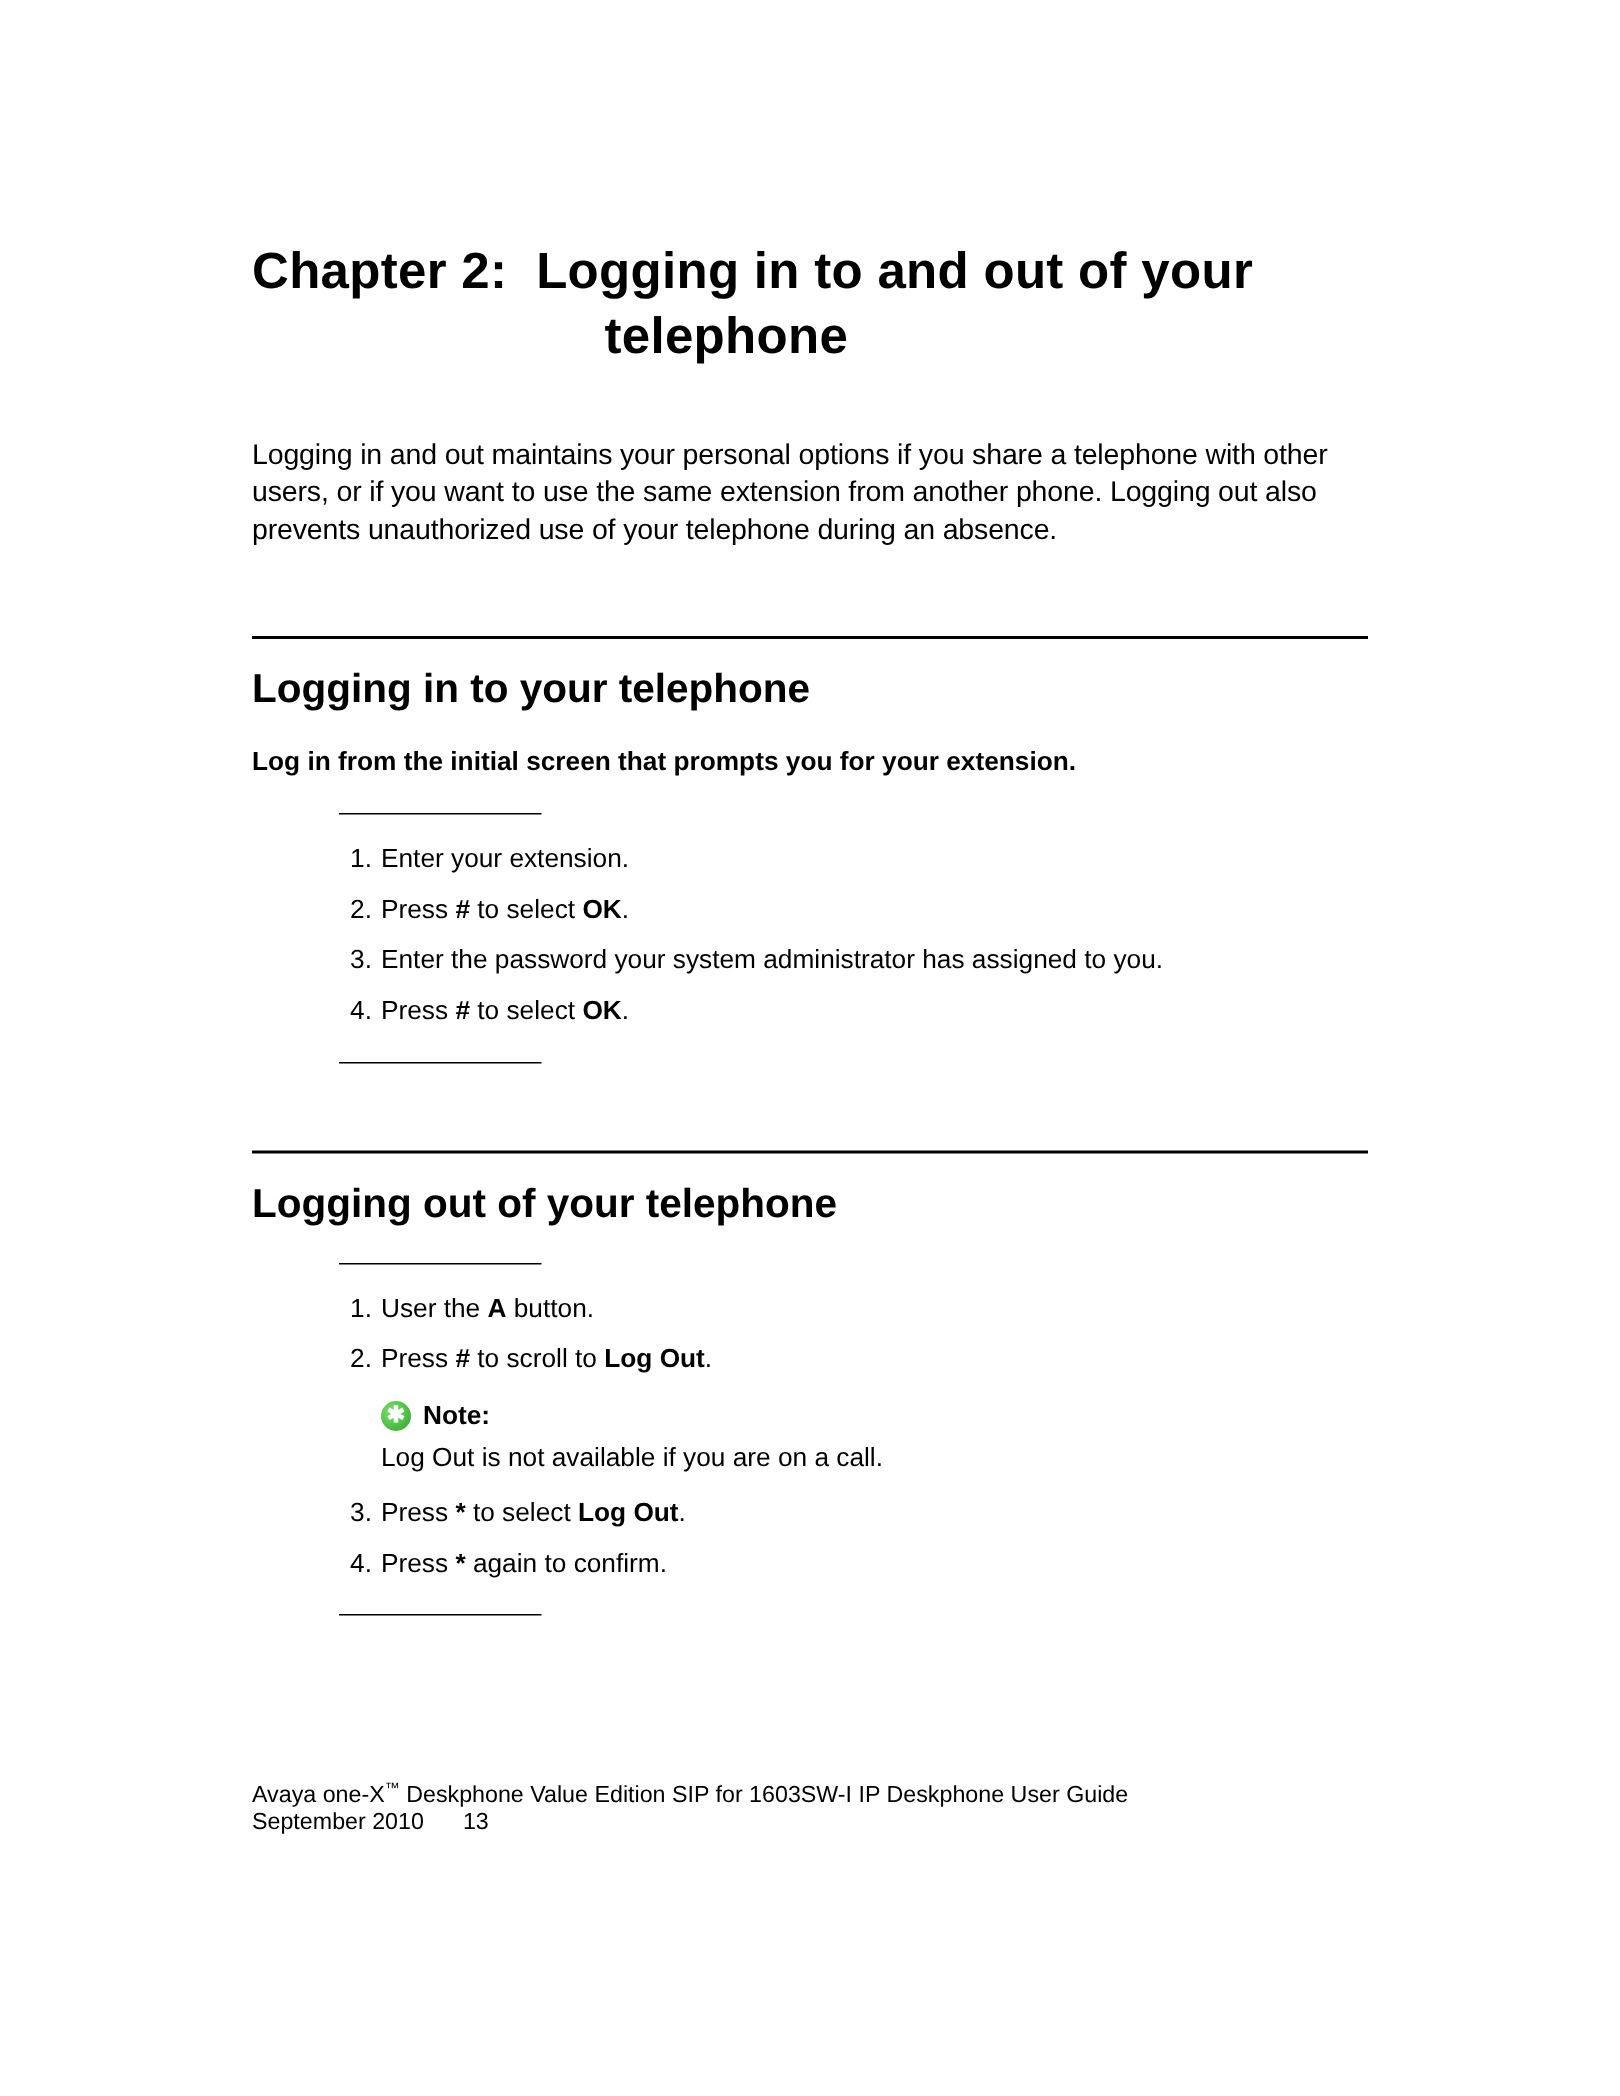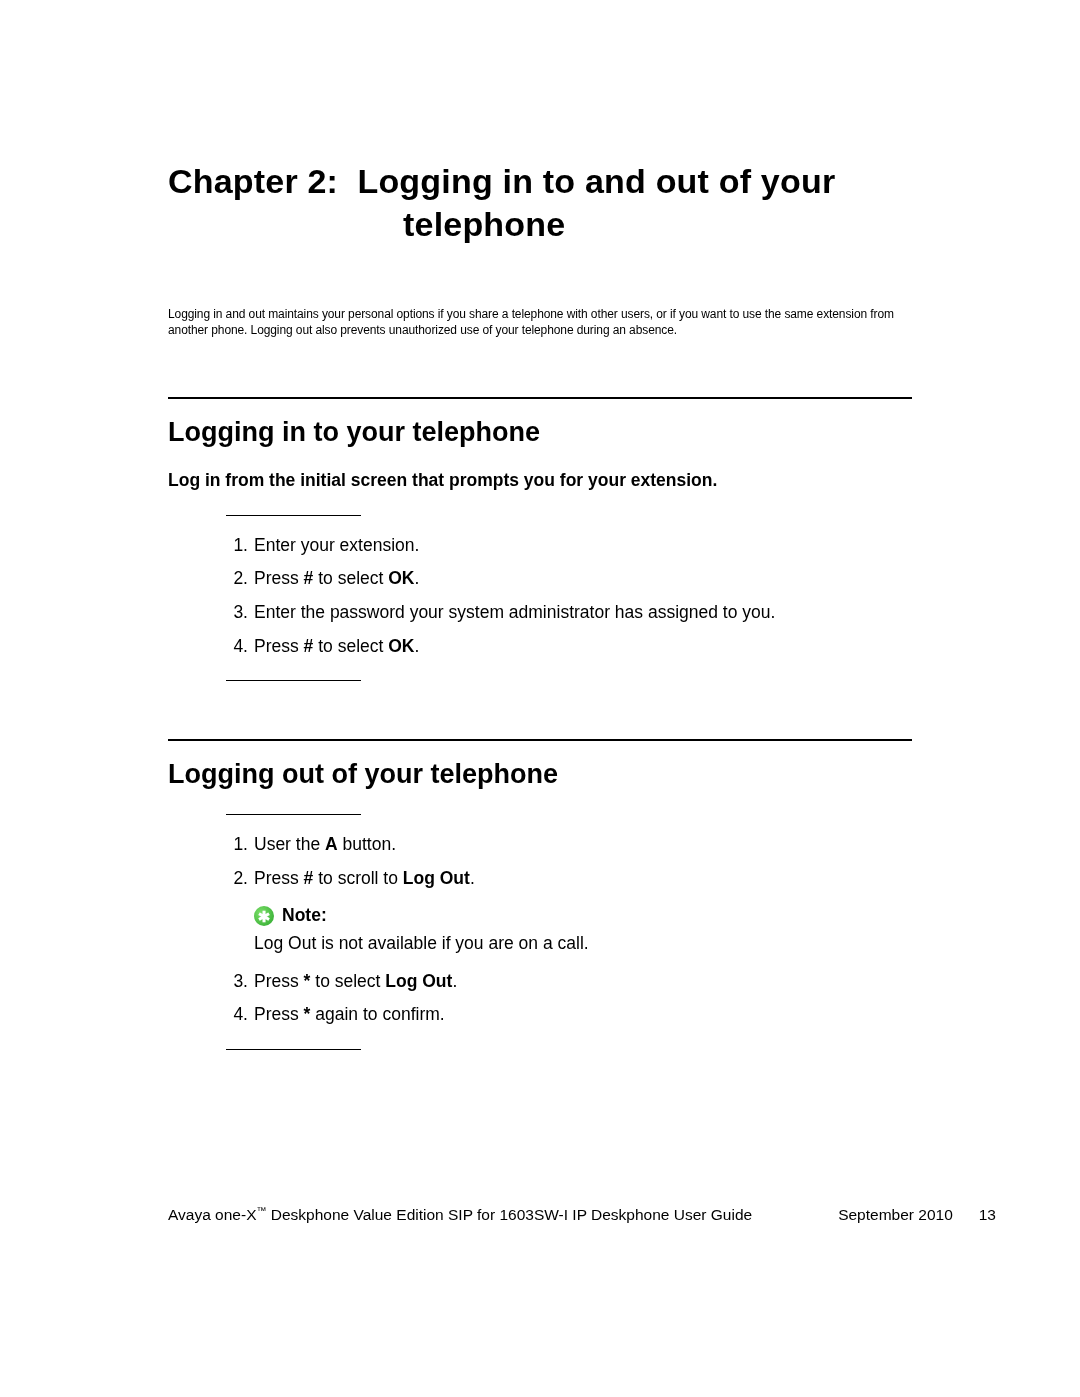--- a/index.html
+++ b/index.html
@@ -1,35 +1,35 @@
 <!DOCTYPE html>
 <html><head>
 <meta charset="utf-8">
 <style>
   * { box-sizing: border-box; margin: 0; padding: 0; }
   html, body { width: 1080px; height: 1397px; background: #fff; font-family: Arial, Helvetica, sans-serif; color: #000; }
   .page { position: relative; width: 1080px; height: 1286px; padding: 160px 168px 0 168px; }
   .chapter-title { font-size: 34px; font-weight: bold; line-height: 1.25; letter-spacing: 0.2px; }
   .chapter-title .line2-indent { display: inline-block; padding-left: 235px; }
-  .intro { margin-top: 62px; font-size: 12px; line-height: 1.32; letter-spacing: -0.1px; }
+  .intro { margin-top: 46px; font-size: 19px; line-height: 1.32; letter-spacing: -0.1px; }
   .rule { border: none; border-top: 2px solid #000; margin-top: 58px; margin-bottom: 18px; }
   .section-title { font-size: 27px; font-weight: bold; margin-top: 6px; }
   .section-intro { font-size: 17.5px; margin-top: 22px; font-weight: bold; }
   .short-rule { width: 135px; border: none; border-top: 1.5px solid #000; margin-left: 58px; }
   .short-rule.top { margin-top: 24px; margin-bottom: 18px; }
   .short-rule.bottom { margin-top: 22px; }
   ol.steps { list-style: none; margin-left: 58px; font-size: 17.5px; margin-top: 14px; }
   ol.steps > li { margin-bottom: 10px; line-height: 1.35; }
   ol.steps .num { display: inline-block; width: 22px; text-align: right; margin-right: 6px; }
   .note-block { margin-left: 28px; margin-top: 14px; margin-bottom: 14px; }
   .note-head { display: flex; align-items: center; gap: 8px; margin-bottom: 4px; }
   .note-icon { width: 20px; height: 20px; border-radius: 50%; background: radial-gradient(circle at 35% 35%, #7de06a, #2aa52a); display: flex; align-items: center; justify-content: center; color: #fff; font-size: 15px; font-weight: bold; line-height: 1; }
   .note-label { font-weight: bold; font-size: 17.5px; }
   .note-body { font-size: 17.5px; }
-  .footer { position: absolute; bottom: 62px; left: 168px; right: 84px; font-size: 15.5px; display: flex; justify-content: space-between; align-items: baseline; }
+  .footer { position: absolute; bottom: 62px; left: 168px; right: 84px; font-size: 15.5px; display: flex; justify-content: space-between; align-items: baseline; flex-direction: column; }
   .footer-left sup { font-size: 10px; vertical-align: super; }
   .footer-right { display: flex; gap: 26px; }
   b { font-weight: bold; }
 </style>
 </head>
 <body>
 
 <div class="page">
 
   <h1 class="chapter-title">

